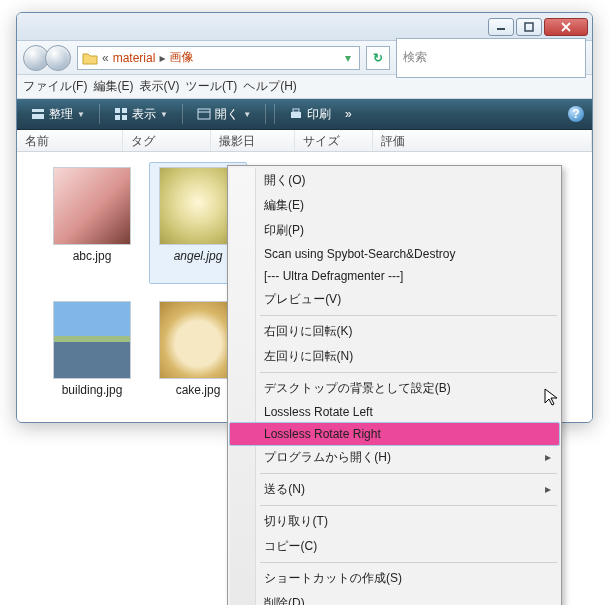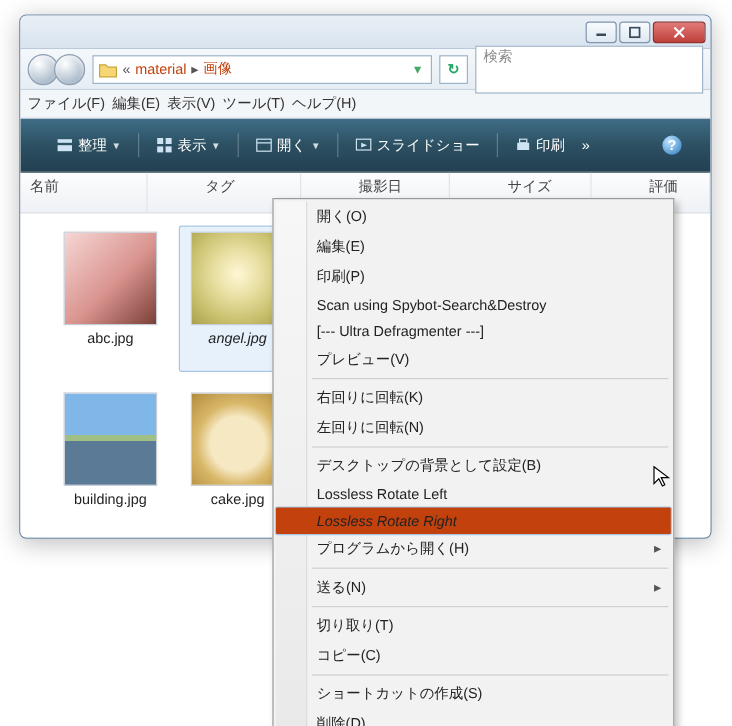--- a/index.html
+++ b/index.html
@@ -24,41 +24,41 @@
   .navcircle:last-child { margin-right: 0; }
   .breadcrumb {
     flex: 1; height: 24px; border: 1px solid #9db3c8; background: #fff;
     display: flex; align-items: center; padding: 0 4px; gap: 2px;
   }
   .folder-ico { width: 16px; height: 14px; }
   .bc-sep { color: #555; padding: 0 2px; }
   .bc-txt { color: #c2410c; }
   .bc-drop { margin-left: auto; color: #4a6; width: 14px; text-align: center; }
   .refresh { width: 24px; height: 24px; border: 1px solid #9db3c8; background: #fff; display:flex;align-items:center;justify-content:center; color:#2a6; font-weight:bold;}
-  .searchbox { width: 190px; height: 40px; border: 1px solid #9db3c8; background: #fff; padding: 0 6px; display:flex; align-items:flex-start; color:#888; }
+  .searchbox { width: 190px; height: 40px; border: 1px solid #9db3c8; background: #fff; padding: 0 6px; display:flex; align-items:center; color:#888; }
 
   
   .menubar { height: 24px; background: #f3f6f9; display: flex; align-items: center; padding: 0 6px; gap: 6px; border-bottom: 1px solid #cfd8e1; color: #333; }
   .menubar span { cursor: default; }
 
   
   .toolbar {
-    height: 45px; background: linear-gradient(#3f6d86,#2c5062 50%,#234052);
-    display: flex; align-items: center; padding: 0 24px; color: #fff; gap: 8px;
+    height: 31px; background: linear-gradient(#3f6d86,#2c5062 50%,#234052);
+    display: flex; align-items: center; padding: 0 8px; color: #fff; gap: 8px;
     border-bottom: 1px solid #16303f;
   }
   .tbtn { display: flex; align-items: center; gap: 4px; padding: 0 6px; height: 24px; cursor: default; }
   .tbtn .drop { font-size: 8px; opacity: .8; }
   .tsep { width: 1px; height: 20px; background: rgba(255,255,255,.25); }
   .ticon { display:inline-flex; }
   .toolbar .spacer { flex:1; }
   .help { width:16px;height:16px;border-radius:50%;background:radial-gradient(circle at 35% 30%, #bfe3ff,#2b7bc1);display:flex;align-items:center;justify-content:center;color:#fff;font-weight:bold;font-size:11px;}
 
   
-  .cols { height: 34px; background: linear-gradient(#fdfdfe,#eef1f5); border-bottom: 1px solid #d0d6dc; display:flex;gap:40px; }
+  .cols { height: 22px; background: linear-gradient(#fdfdfe,#eef1f5); border-bottom: 1px solid #d0d6dc; display:flex; }
   .col { border-right: 1px solid #e1e5ea; padding: 3px 8px; color: #444; }
   .col.c0{width:106px}.col.c1{width:84px}.col.c2{width:88px}.col.c3{width:78px}.col.c4{flex:1}
 
   
   .content { position: relative; height: 270px; background: #fff; padding: 10px 8px 8px 26px; }
   .grid { display: grid; grid-template-columns: repeat(5, 98px); grid-auto-rows: 122px; gap: 12px 8px; }
   .item { display:flex; flex-direction:column; align-items:center; gap:4px; padding:4px; border:1px solid transparent; border-radius:2px;}
   .item.sel { background:#e6f1fb; border-color:#a6c8e6;font-style:italic;}
   .thumb { width:78px; height:78px; border:1px solid #c7ced6; background:#eee; display:flex; align-items:center; justify-content:center; overflow:hidden;}
   .lbl { color:#222; text-align:center;}
@@ -72,21 +72,21 @@
 
   
   .ctx {
     position:absolute; left:227px; top:165px; width:335px;
     background:#f2f2f2; border:1px solid #9b9b9b; box-shadow:3px 3px 6px rgba(0,0,0,.25);
     padding:2px;
   }
   .ctx .gutter { position:absolute; left:2px; top:2px; bottom:2px; width:26px; background:linear-gradient(#f7f7f7,#e9e9e9); border-right:1px solid #dcdcdc;}
   .mi { position:relative; padding:4px 28px 4px 34px; color:#222; cursor:default; white-space:nowrap;}
   .mi.bold { font-weight:normal;}
-  .mi.hov { background:#c2410c; border:1px solid #a6c8e6; margin:-1px; border-radius:2px;font-style:italic;}
+  .mi.hov { background:#ec4899; border:1px solid #a6c8e6; margin:-1px; border-radius:2px;}
   .mi .sub { position:absolute; right:8px; top:5px; color:#555;}
   .msep { margin:3px 2px 3px 30px; border-top:1px solid #d0d0d0;}
 
   .cursor { position:absolute; left:544px; top:388px; pointer-events:none;}
   .cursor svg{display:block;}
 </style>
 </head>
 <body>
 
 <div class="window">
@@ -169,29 +169,20 @@
       <span class="ticon">
         <svg width="14" height="14">
             <rect x="1" y="2" width="12" height="10" fill="none" stroke="#cfe4f3"></rect>
             <path d="M1 5 h12" stroke="#cfe4f3"></path>
           </svg>
       </span>
       <span>開く</span>
       <span class="drop">▼</span>
     </div>
     <div class="tsep"></div>
-    <div class="tbtn">
-      <span class="ticon">
-        <svg width="14" height="14">
-            <rect x="1" y="2" width="12" height="9" fill="none" stroke="#cfe4f3"></rect>
-            <path d="M5 5 l5 2 -5 2 z" fill="#cfe4f3"></path>
-          </svg>
-      </span>
-      <span>スライドショー</span>
-    </div>
     <div class="tsep"></div>
     <div class="tbtn">
       <span class="ticon">
         <svg width="14" height="14">
             <rect x="2" y="5" width="10" height="6" fill="#cfe4f3"></rect>
             <rect x="4" y="2" width="6" height="3" fill="none" stroke="#cfe4f3"></rect>
           </svg>
       </span>
       <span>印刷</span>
     </div>

